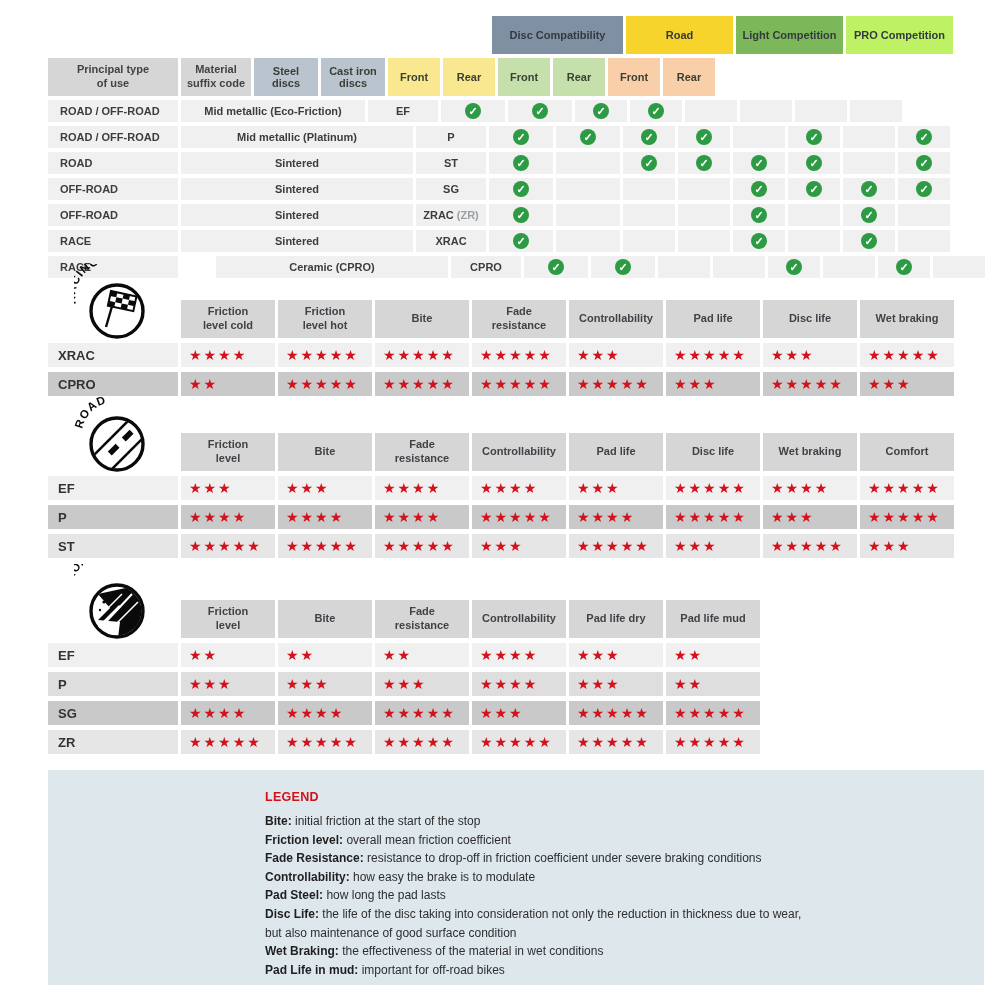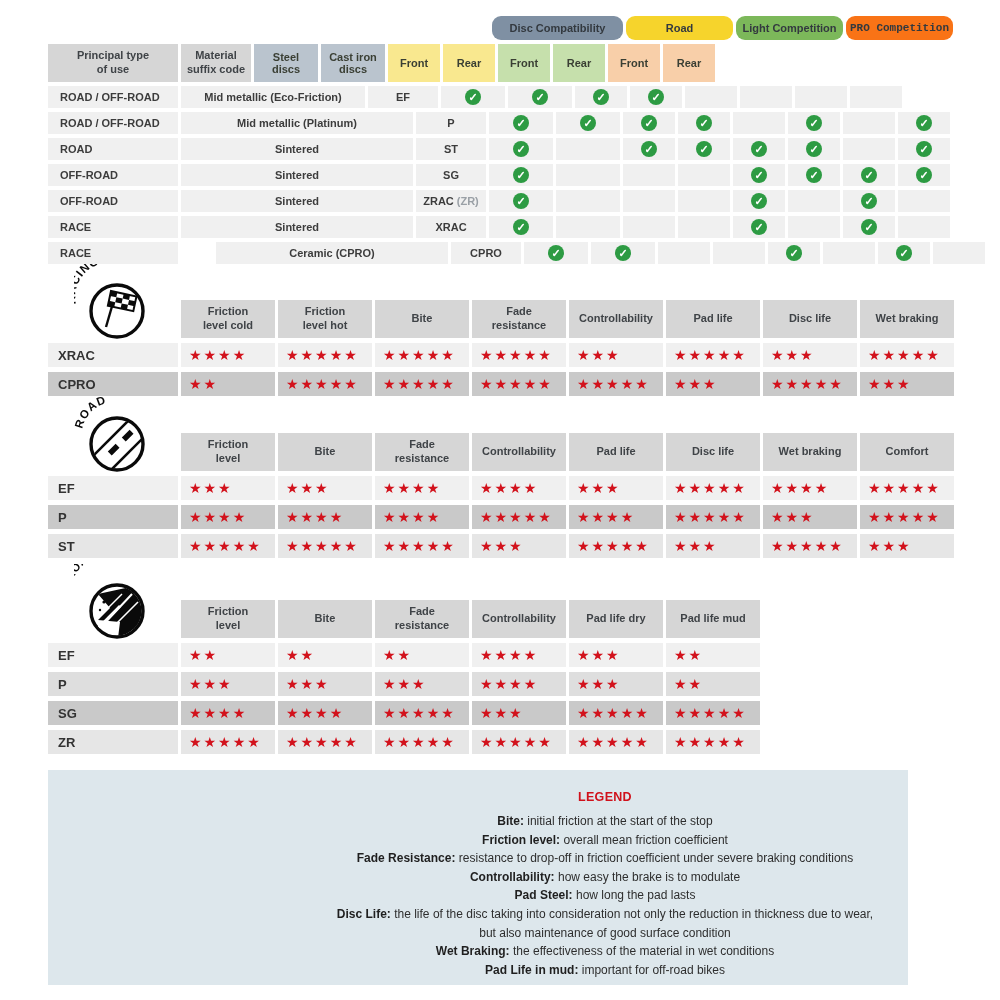--- a/index.html
+++ b/index.html
@@ -5,21 +5,21 @@
   html,body{margin:0;padding:0;background:#fff;}
   .page{position:relative;width:1000px;height:1000px;background:#fff;
         font-family:"Liberation Sans",sans-serif;color:#3a3a3a;overflow:hidden;}
 
   
   .trow{display:flex;gap:3px;margin-bottom:4px;}
   .cell{display:flex;align-items:center;justify-content:center;text-align:center;
         box-sizing:border-box;flex:0 0 auto;}
   .hdr{background:#d6d6d6;font-weight:bold;font-size:11px;line-height:1.25;
        white-space:pre-line;height:38px;color:#3f4347;}
-  .group-cell{height:24px;font-size:11px;font-weight:bold;color:#33393f;border-radius:9px;}
+  .group-cell{height:38px;font-size:11px;font-weight:bold;color:#33393f;}
   .sub-hdr{font-weight:bold;font-size:11px;white-space:pre-line;height:38px;color:#3a3f34;}
   .spacer{flex:0 0 auto;}
 
   
   .compat{position:absolute;left:48px;top:16px;}
   .dcell{background:#f0f0f0;height:22px;font-size:11px;font-weight:bold;color:#3c3c3c;}
   .dcell.left{justify-content:flex-start;padding-left:12px;text-align:left;}
   .code-suffix{color:#9aa0a6;font-weight:bold;margin-left:3px;}
   .check{width:16px;height:16px;border-radius:50%;background:#2d9b43;color:#fff;
          font-size:11px;font-weight:bold;display:flex;align-items:center;justify-content:center;
@@ -29,38 +29,38 @@
   .section{position:absolute;left:48px;padding-top:28px;}
   #sec-racing{top:272px;} #sec-road{top:405px;} #sec-offroad{top:572px;}
   .sec-icon{position:absolute;left:26px;top:-8px;width:78px;height:78px;}
   .label-cell{height:24px;font-size:13px;font-weight:bold;color:#333;
               justify-content:flex-start;padding-left:10px;}
   .star-cell{height:24px;justify-content:flex-start;padding-left:8px;}
   .stars{color:#d2121c;font-size:14px;letter-spacing:2px;line-height:1;white-space:nowrap;}
   .shdr{height:38px;}
 
   
-  .legend{position:absolute;left:48px;top:770px;width:860px;height:215px;background:#dde7ec;text-align:center;}
+  .legend{position:absolute;left:48px;top:770px;width:936px;height:215px;background:#dde7ec;}
   .legend-inner{padding:20px 0 0 217px;width:680px;}
   .legend-title{color:#d0111b;font-weight:bold;font-size:12.5px;margin-bottom:8px;letter-spacing:.3px;}
   .legend-item{font-size:12px;line-height:18.6px;color:#2e2e2e;}
   .legend-item b{color:#1f1f1f;}
 </style>
 </head>
 <body>
 
 <div class="page">
 
   <div class="compat">
       <div class="trow">
         <div class="spacer" style="width: 441px;"></div>
         <div class="cell group-cell" style="width: 131px; background: rgb(127, 144, 163);">Disc Compatibility</div>
         <div class="cell group-cell" style="width: 107px; background: rgb(246, 212, 44);">Road</div>
         <div class="cell group-cell" style="width: 107px; background: rgb(124, 184, 90);">Light Competition</div>
-        <div class="cell group-cell" style="width: 107px; background: #f97316; font-family: Liberation Mono, monospace;">PRO Competition</div>
+        <div class="cell group-cell" style="width: 107px; background: #bef264;">PRO Competition</div>
       </div>
       <div class="trow">
         <div class="cell hdr" style="width: 130px;">Principal type
 of use</div>
         <div class="cell hdr" style="width: 70px;">Material
 suffix code</div>
         <div class="cell sub-hdr" style="width: 64px; background: rgb(186, 196, 206);">Steel
 discs</div>
         <div class="cell sub-hdr" style="width: 64px; background: rgb(186, 196, 206);">Cast iron
 discs</div>

